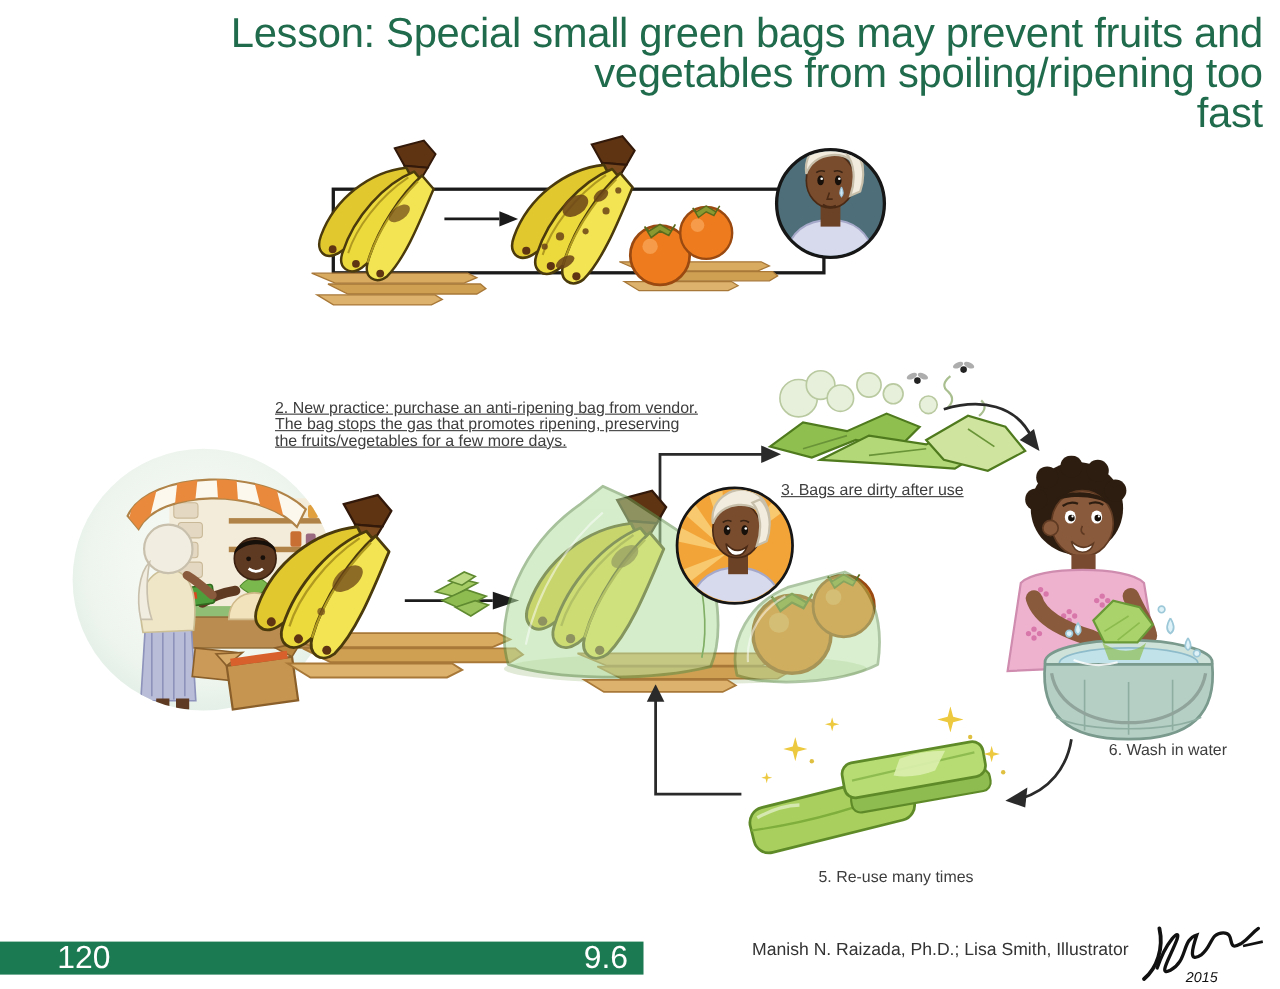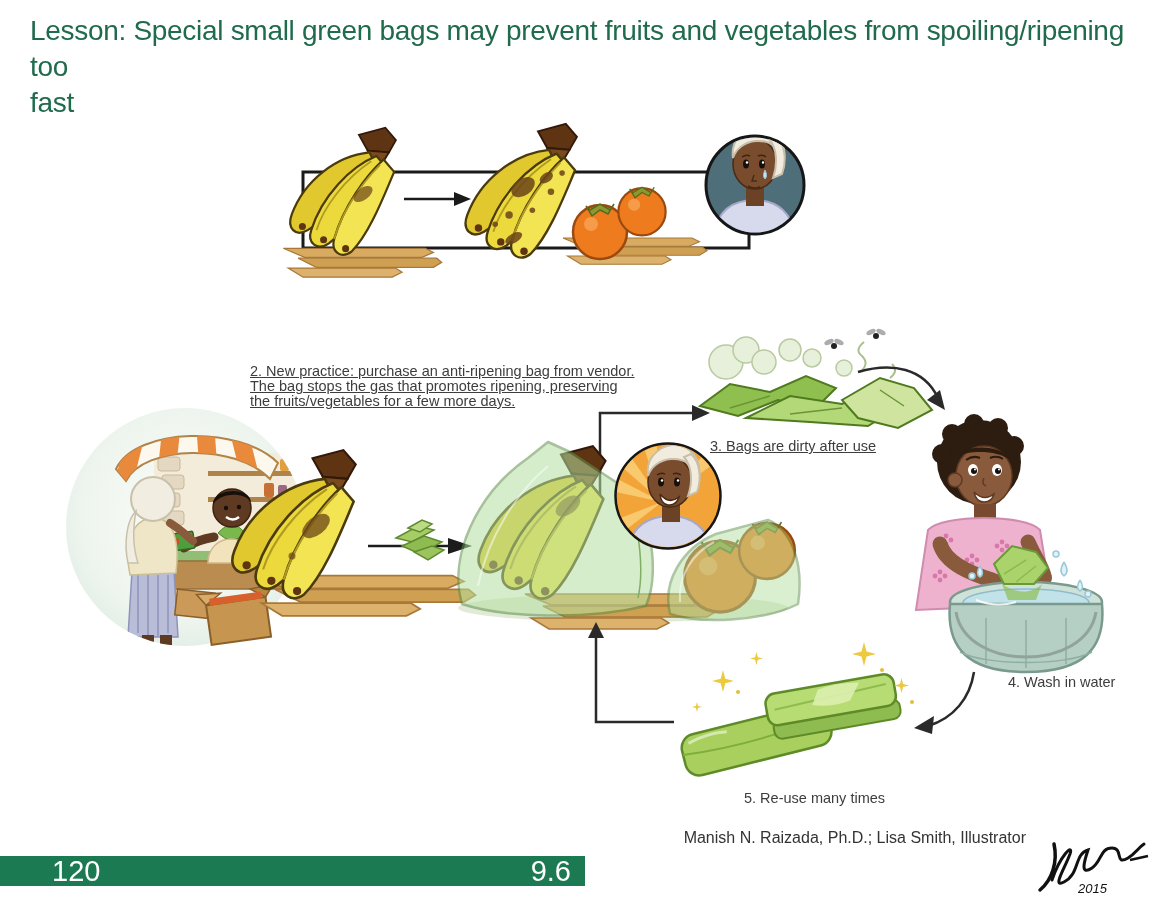--- a/index.html
+++ b/index.html
@@ -1,32 +1,32 @@
 <!DOCTYPE html>
 <html style="--title-green: #1f6b4c; --footer-bar-green: #1b7a52; --text-dark: #3d3d3d; --bag-green: #a9d05e; --banana-yellow: #eed93e; --persimmon-orange: #ee7c1e;"><head>
 <meta charset="utf-8">
 <style>
   * { margin:0; padding:0; box-sizing:border-box; }
   html,body { background:#ffffff; }
   body { font-family:"Liberation Sans", sans-serif; }
   #page { position:relative; width:1164px; height:899px; background:#fff; overflow:hidden; }
   .abs { position:absolute; }
-  #title { left:30px; top:13px; width:1118px; font-size:28px; line-height:36px;
-           color:var(--title-green,#1f6b4c); font-weight:400; letter-spacing:-0.3px; white-space:pre-line; }
+  #title { left:30px; top:13px; width:1118px; font-size:38px; line-height:36px;
+           color:var(--title-green,#1f6b4c); font-weight:400; letter-spacing:-0.3px; white-space:pre-line;text-align:right; }
   .caption { font-size:14.5px; line-height:14.8px; color:var(--text-dark,#3d3d3d); white-space:pre-line; }
   #step1 { left:40px; top:206px; width:290px; }
   #step2 { left:250px; top:364px; width:445px;text-decoration:underline; }
   #step3 { left:710px; top:439px;text-decoration:underline; }
   #step4 { left:1008px; top:675px; }
   #step5 { left:744px; top:791px; }
   #footer-bar { left:0; top:856px; width:585px; height:30px; background:var(--footer-bar-green,#1b7a52); }
   #footer-bar .num { position:absolute; top:0; font-size:29px; line-height:30px; color:#fff; }
   #page-number { left:52px; }
   #section-number { right:14px;text-align:center; }
-  #credits { right:138px; top:828px; text-align:right; font-size:16px; line-height:20.5px; color:#333; }
+  #credits { right:138px; top:854px; text-align:right; font-size:16px; line-height:20.5px; color:#333; }
   
   #scene-top      { left:268px; top:112px; }
   #scene-market   { left:58px;  top:405px; }
   #scene-bananas-mid { left:222px; top:446px; }
   #scene-minibag  { left:362px; top:512px; }
   #scene-bagged   { left:448px; top:436px; }
   #scene-happy    { left:612px; top:440px; }
   #arrow-elbow    { left:584px; top:398px; }
   #scene-dirty    { left:694px; top:328px; }
   #arrow-curve    { left:852px; top:362px; }
@@ -386,21 +386,21 @@
       </g>
       <path d="M100,186 q20,8 40,2" stroke="#fff" stroke-width="2" fill="none" opacity="0.85"></path>
     </g>
   </svg>
 
   <svg id="arrow-down" class="abs" width="80" height="72" viewBox="0 0 80 72">
     <path d="M64,6 C60,32 44,52 18,60" fill="none" stroke="#2a2a2a" stroke-width="2.5"></path>
     <polygon points="4,62 24,50 22,68" fill="#2a2a2a"></polygon>
   </svg>
 
-  <div id="step4" class="abs caption">4. Wash in water</div>
+  <div id="step4" class="abs caption">6. Wash in water</div>
 
   <svg id="arrow-return" class="abs" width="110" height="110" viewBox="0 0 110 110">
     <polyline points="18,14 18,100 96,100" fill="none" stroke="#2a2a2a" stroke-width="2.5"></polyline>
     <polygon points="10,16 18,0 26,16" fill="#2a2a2a"></polygon>
   </svg>
 
   <svg id="scene-clean" class="abs" width="255" height="150" viewBox="0 0 255 150">
     <g transform="rotate(-14 80 100)">
       <rect x="10" y="78" width="150" height="42" rx="14" fill="#a9d05e" stroke="#5f8a28" stroke-width="2.5"></rect>
       <path d="M10,96 Q85,104 160,92" stroke="#7fae3c" stroke-width="2" fill="none"></path>

